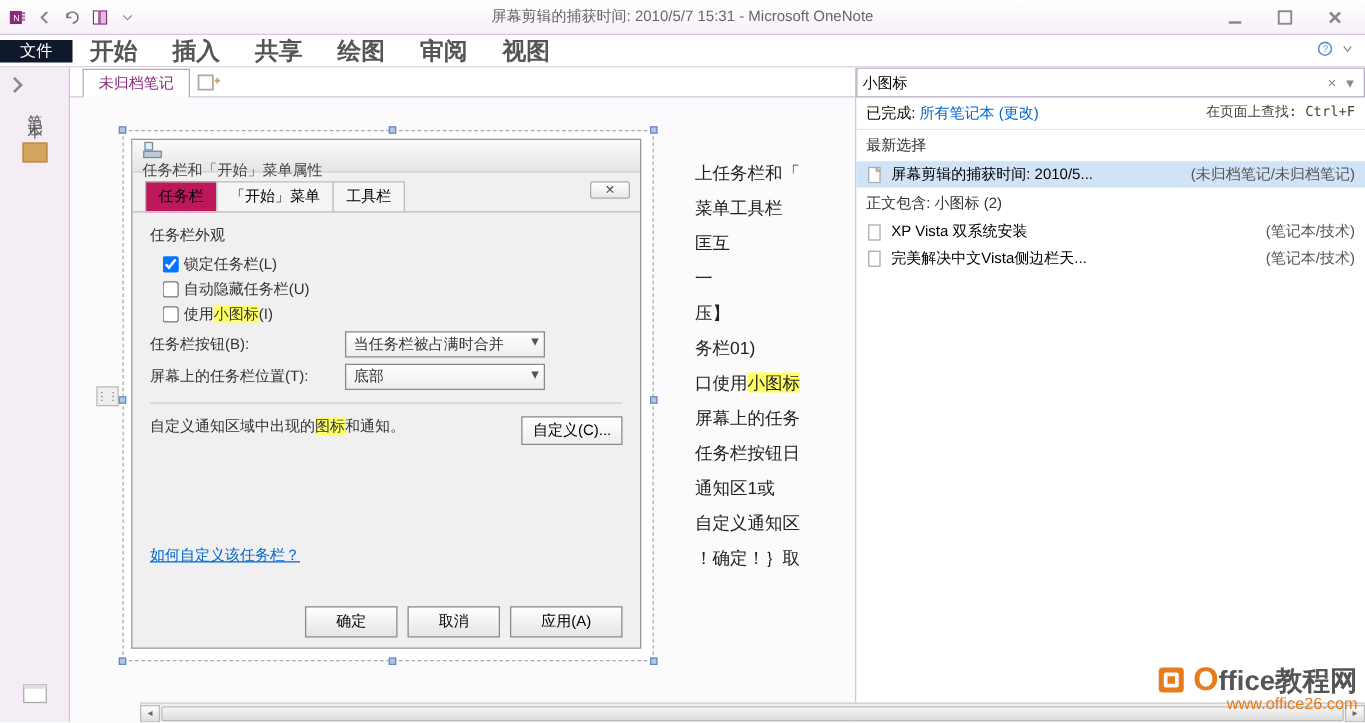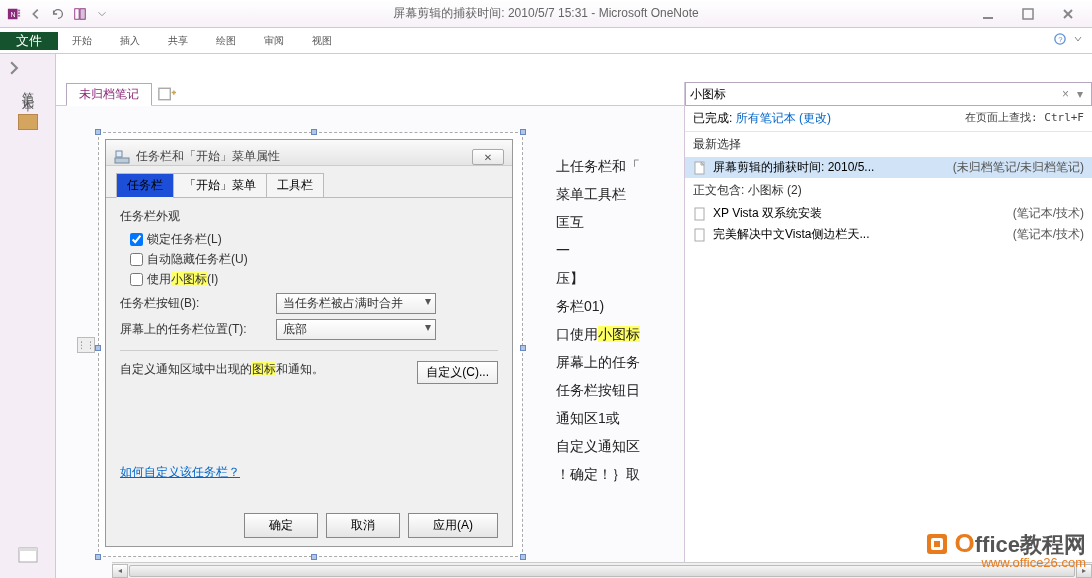--- a/index.html
+++ b/index.html
@@ -8,52 +8,52 @@
     .titlebar { height: 28px; background: linear-gradient(#fff, #f7f0f8); display: flex; align-items: center; border-bottom: 1px solid #d4c5da; position: relative; }
     .qat { display: flex; gap: 2px; padding: 0 4px; align-items: center; }
     .qat-btn { width: 20px; height: 20px; display: flex; align-items: center; justify-content: center; color: #555; }
     .qat-btn svg { width: 14px; height: 14px; }
     .title-text { position: absolute; left: 50%; transform: translateX(-50%); color: #666; font-size: 12px; }
     .winctrl { margin-left: auto; display: flex; gap: 12px; padding-right: 10px; }
     .winctrl span { width: 28px; text-align: center; color: #888; display: inline-flex; align-items: center; justify-content: center; }
     .winctrl svg { width: 14px; height: 14px; }
     
     .ribbon { height: 26px; background: #fff; display: flex; align-items: center; border-bottom: 1px solid #d4c5da; position: relative; }
-    .file-tab { background: #14532d; color: #fff; padding: 4px 16px; font-size: 13px; height: 18px; display: flex; align-items: center; }
-    .ribbon-tab { padding: 4px 14px; color: #555; font-size: 10px; }
+    .file-tab { background: #0f172a; color: #fff; padding: 4px 16px; font-size: 13px; height: 18px; display: flex; align-items: center; }
+    .ribbon-tab { padding: 4px 14px; color: #555; font-size: 19px; font-weight: bold; }
     .ribbon-right { margin-left: auto; padding-right: 8px; color: #888; display: flex; gap: 6px; align-items: center; }
     .ribbon-right svg { width: 12px; height: 12px; }
     
     .workspace { display: flex; height: calc(100% - 54px); position: relative; }
     .sidebar { width: 56px; background: #f4edf6; border-right: 1px solid #d4c5da; display: flex; flex-direction: column; align-items: center; padding-top: 8px; gap: 20px; position: relative; }
     .sidebar-back { position: absolute; left: 4px; top: 4px; width: 20px; height: 20px; display: flex; align-items: center; justify-content: center; }
     .sidebar-label { writing-mode: vertical-rl; color: #555; font-size: 12px; letter-spacing: 4px; margin-top: 20px; }
     .sidebar-icon { width: 20px; height: 16px; background:#d4a55e; border: 1px solid #b8864a; }
     .sidebar-bottom { margin-top: auto; margin-bottom: 10px; width: 24px; height: 24px; }
     
-    .canvas { flex: 1; background: #fbfafc; position: relative; overflow: hidden; margin-top: 28px; }
+    .canvas { flex: 1; background: #fbfafc; position: relative; overflow: hidden; }
     .page-tabs { height: 24px; display: flex; align-items: center; padding-left: 10px; background: #fff; border-bottom: 1px solid #d4c5da; }
     .page-tab-active { background: #fff; border: 1px solid #b8a5c0; border-bottom: 1px solid #fff; padding: 2px 12px; color: #8a2a7a; font-size: 12px; position: relative; top: 1px; }
     .page-tab-add { margin-left: 4px; width: 20px; height: 20px; display: flex; align-items: center; justify-content: center; color: #888; }
     
     .note-frame { position: absolute; left: 42px; top: 50px; width: 425px; height: 425px; border: 1px dashed #aaa; background: #fff; }
     .note-handle { width: 6px; height: 6px; background: #b0c6e8; border: 1px solid #6a88c0; position: absolute; }
     .nh-tl { left: -4px; top: -4px; } .nh-tr { right: -4px; top: -4px; }
     .nh-bl { left: -4px; bottom: -4px; } .nh-br { right: -4px; bottom: -4px; }
     .nh-l { left: -4px; top: 50%; } .nh-r { right: -4px; top: 50%; }
     .nh-t { left: 50%; top: -4px; } .nh-b { left: 50%; bottom: -4px; }
     .note-grip { position: absolute; left: -22px; top: 50%; width: 18px; height: 16px; transform: translateY(-50%); background: #eee; border: 1px solid #bbb; display: flex; align-items: center; justify-content: center; font-size: 9px; color: #777; }
     
     .dialog { position: absolute; left: 6px; top: 6px; width: 408px; height: 408px; background: #f0f0f0; border: 1px solid #999; display: flex; flex-direction: column; }
-    .dlg-title { height: 26px; background: linear-gradient(#fafafa, #e5e5e5); border-bottom: 1px solid #ccc; display: flex; align-items: flex-end; padding: 0 8px; font-size: 12px; color: #444; }
+    .dlg-title { height: 26px; background: linear-gradient(#fafafa, #e5e5e5); border-bottom: 1px solid #ccc; display: flex; align-items: flex-start; padding: 0 8px; font-size: 12px; color: #444; flex-direction: column; }
     .dlg-title-icon { width: 16px; height: 16px; margin-right: 6px; display: inline-flex; }
     .dlg-close { margin-left: auto; width: 32px; height: 16px; border: 1px solid #aaa; background: linear-gradient(#fff,#e8e8e8); border-radius: 2px; font-size: 10px; display: flex; align-items: center; justify-content: center; color: #555; }
     .dlg-tabs { display: flex; padding: 6px 10px 0 10px; border-bottom: 1px solid #bbb; gap: 0; }
     .dlg-tab { padding: 3px 10px; border: 1px solid #bbb; background: #f5f5f5; font-size: 12px; position: relative; top: 1px; margin-right: -1px; }
-    .dlg-tab.active { background: #1d4ed8; border-bottom-color: #f0f0f0; }
+    .dlg-tab.active { background: #be185d; border-bottom-color: #f0f0f0; }
     .dlg-body { padding: 10px 14px; flex: 1; font-size: 12px; color: #333; }
     .group-title { margin-bottom: 6px; }
     .checkbox-row { display: flex; align-items: center; gap: 4px; margin: 3px 0 3px 10px; }
     .checkbox-row input { margin: 0; }
     .hl { background: #ffff66; }
     .dropdown-row { display: flex; align-items: center; gap: 6px; margin: 5px 0; }
     .dropdown-row label { width: 150px; }
     .dropdown { border: 1px solid #888; background: linear-gradient(#fff,#eee); padding: 1px 18px 1px 6px; font-size: 12px; width: 160px; position: relative; }
     .dropdown::after { content: "▾"; position: absolute; right: 4px; top: 0; color: #555; }
     .hr { border: none; border-top: 1px solid #ccc; margin: 10px 0; }

